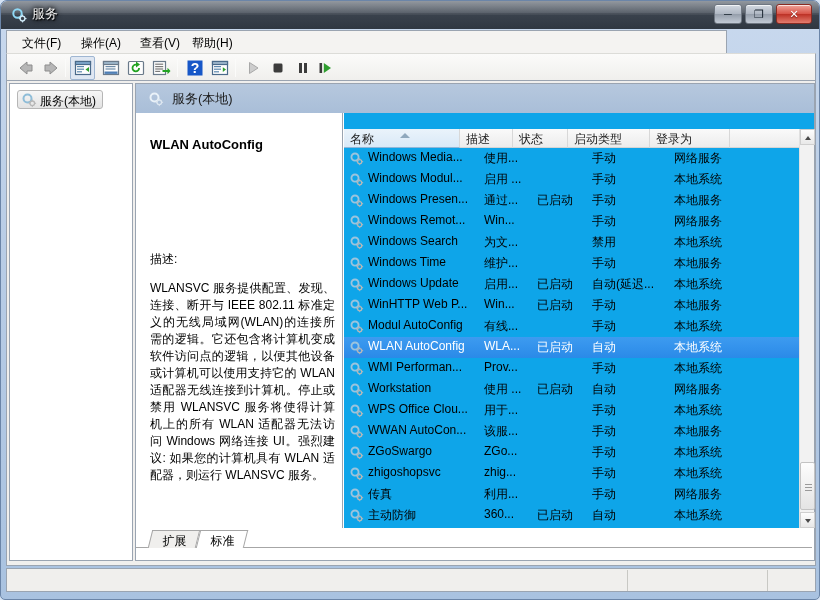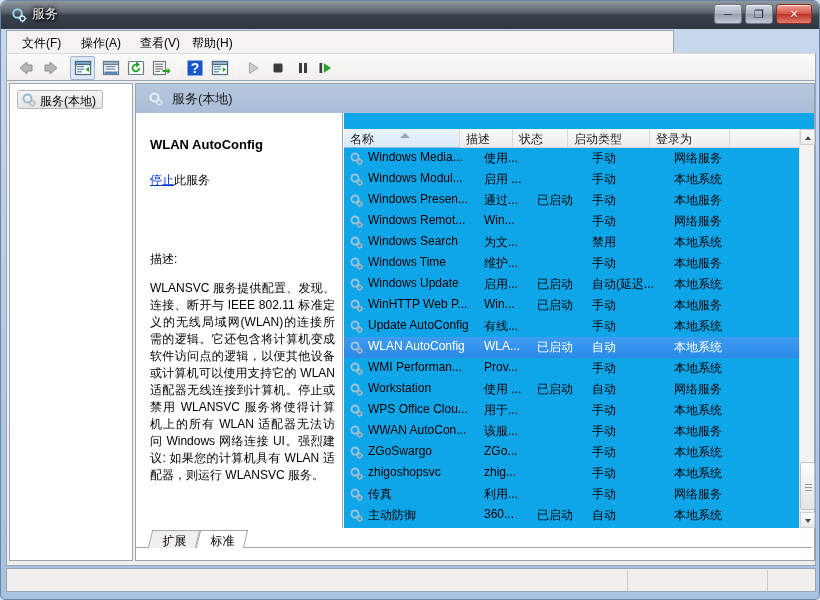--- a/index.html
+++ b/index.html
@@ -53,21 +53,21 @@
     border-color: #8a2b22;
   }
   .winbtn span {
     position: absolute; left: 0; right: 0; top: 50%;
     transform: translateY(-50%);
     text-align: center; font-size: 11px; color: #15202b; line-height: 1;
   }
   #btn-close span { color: #fff; font-weight: bold; text-shadow: 0 1px 1px #7a1b12; }
   
   #menubar {
-    position: absolute; left: 5px; top: 29px; width: 668px; height: 23px;
+    position: absolute; left: 5px; top: 29px; width: 721px; height: 23px;
     background: #f4f3f1;
     border: 1px solid #9aa4b1; border-bottom: none;
   }
   .menuitem {
     position: absolute; top: 3px; height: 17px; padding: 1px 7px 0 7px;
     font-size: 12px; color: #000; white-space: nowrap;
   }
   
   #toolbar {
     position: absolute; left: 5px; top: 52px; width: 810px; height: 28px;
@@ -364,23 +364,20 @@
             <rect x="7.6" y="10.8" width="1.5" height="1"></rect>
             <rect x="13.6" y="10.8" width="1.5" height="1"></rect>
           </g>
         </svg>
         <div id="rp-header-text">服务(本地)</div>
       </div>
 
       <div id="detailpane">
         <div id="detail-title">WLAN AutoConfig</div>
 
-        <div class="detail-link-row" style="top:59px">
-          <span class="dlink">停止</span><span>此服务</span>
-        </div>
 
         <div id="detail-desc-label">描述:</div>
         <div id="detail-desc-body">WLANSVC 服务提供配置、发现、连接、断开与 IEEE 802.11 标准定义的无线局域网(WLAN)的连接所需的逻辑。它还包含将计算机变成软件访问点的逻辑，以便其他设备或计算机可以使用支持它的 WLAN 适配器无线连接到计算机。停止或禁用 WLANSVC 服务将使得计算机上的所有 WLAN 适配器无法访问 Windows 网络连接 UI。强烈建议: 如果您的计算机具有 WLAN 适配器，则运行 WLANSVC 服务。</div>
       </div>
 
       <div id="listpane">
 
         <div id="list-head">
           <div class="hcell sorted" style="left:0; width:116px">
             <span>名称</span>
@@ -542,21 +539,21 @@
               <svg class="svc-icon" viewBox="0 0 16 16">
                 <circle cx="6.4" cy="6.4" r="3.8" fill="none" stroke="#9cc4dd" stroke-width="2"></circle>
                 <circle cx="11.4" cy="11.4" r="2.2" fill="none" stroke="#b9b9b9" stroke-width="1.3"></circle>
                 <g fill="#b9b9b9">
                   <rect x="10.9" y="7.7" width="1" height="1.4"></rect>
                   <rect x="10.9" y="13.7" width="1" height="1.4"></rect>
                   <rect x="7.8" y="10.9" width="1.4" height="1"></rect>
                   <rect x="13.7" y="10.9" width="1.4" height="1"></rect>
                 </g>
               </svg>
-              <div class="cell c-name">Update AutoConfig</div>
+              <div class="cell c-name">Modul AutoConfig</div>
               <div class="cell c-desc">有线...</div>
               <div class="cell c-status"></div>
               <div class="cell c-start">手动</div>
               <div class="cell c-logon">本地系统</div>
             </div>
             <div class="row sel" style="top: 189px;">
               <svg class="svc-icon" viewBox="0 0 16 16">
                 <circle cx="6.4" cy="6.4" r="3.8" fill="none" stroke="#9cc4dd" stroke-width="2"></circle>
                 <circle cx="11.4" cy="11.4" r="2.2" fill="none" stroke="#b9b9b9" stroke-width="1.3"></circle>
                 <g fill="#b9b9b9">

